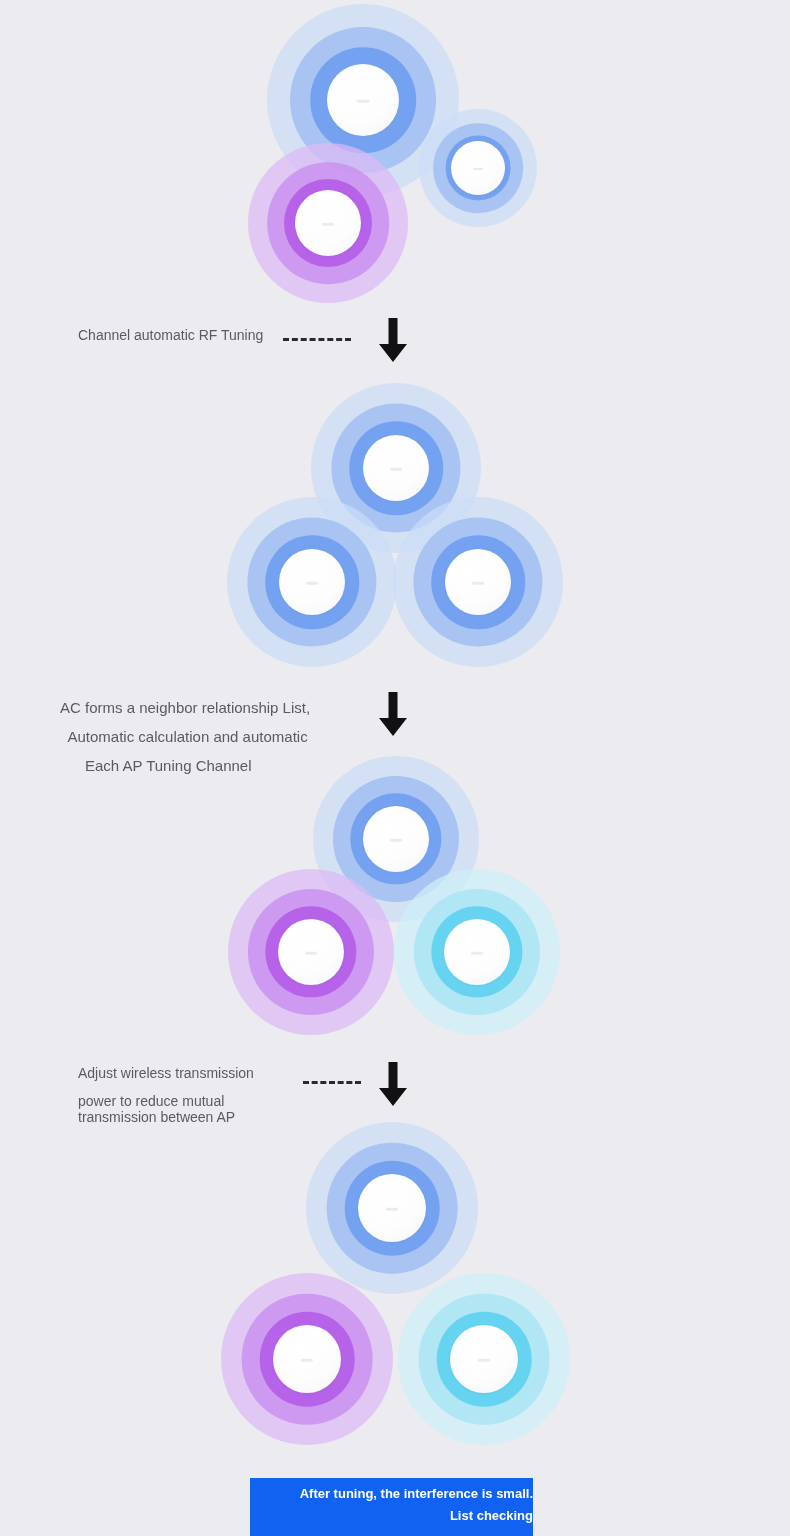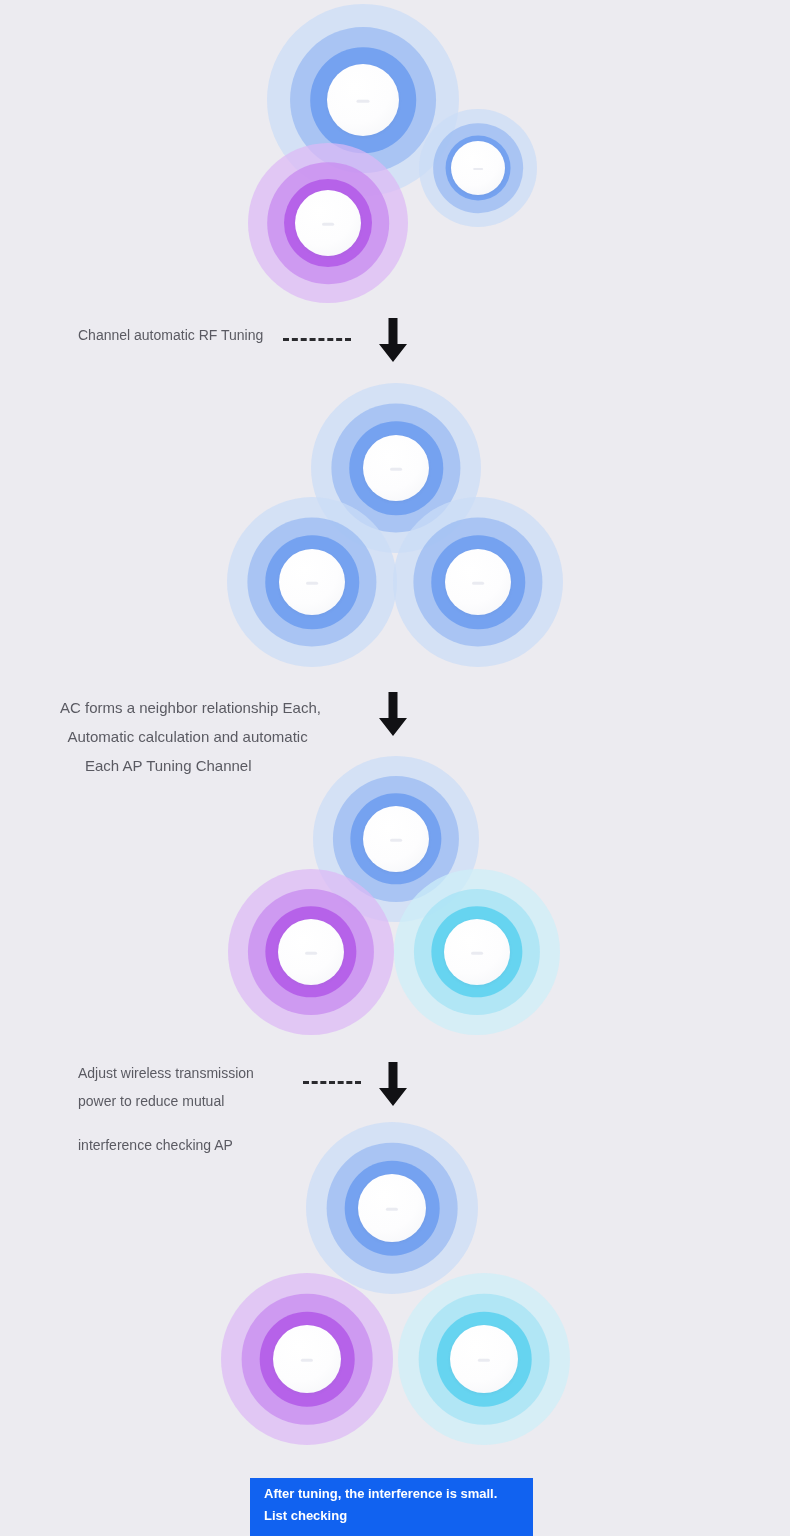--- a/index.html
+++ b/index.html
@@ -56,21 +56,21 @@
   .arrow svg{display:block;}
 
   
   .banner{
     position:absolute;
     background:#1162f0;
     color:#ffffff;
     font-weight:bold;
     box-sizing:border-box;
   }
-  .banner .bl{display:block;white-space:pre;}
+  .banner .bl{display:block;white-space:pre;text-align:right;}
 </style>
 </head>
 <body>
 
 <div id="stage">
     <div class="ap" style="left: 363px; top: 100px; width: 192px; height: 192px;">
       <div class="ring" style="width: 192px; height: 192px; background: rgb(202, 220, 247); opacity: 0.72;"></div>
       <div class="ring" style="width: 145.92px; height: 145.92px; background: rgb(157, 189, 242); opacity: 0.8;"></div>
       <div class="ring" style="width: 105.6px; height: 105.6px; background: rgb(111, 158, 240); opacity: 0.9;"></div>
       <div class="disc" style="width: 72px; height: 72px;">
@@ -117,21 +117,21 @@
       </div>
     </div>
     <div class="ap" style="left: 478px; top: 582px; width: 170px; height: 170px;">
       <div class="ring" style="width: 170px; height: 170px; background: rgb(202, 220, 247); opacity: 0.72;"></div>
       <div class="ring" style="width: 129.2px; height: 129.2px; background: rgb(157, 189, 242); opacity: 0.8;"></div>
       <div class="ring" style="width: 93.5px; height: 93.5px; background: rgb(111, 158, 240); opacity: 0.9;"></div>
       <div class="disc" style="width: 66px; height: 66px;">
         <div class="mark" style="width: 11.88px; height: 2.31px;"></div>
       </div>
     </div>
-    <div class="steptext" style="left: 60px; top: 700px; font-size: 15px;"><span class="ln" style="margin-bottom: 14px;">AC forms a neighbor relationship Each,</span><span class="ln" style="margin-bottom: 14px;">  Automatic calculation and automatic</span><span class="ln" style="margin-bottom: 14px;">      Each AP Tuning Channel</span></div>
+    <div class="steptext" style="left: 60px; top: 700px; font-size: 15px;"><span class="ln" style="margin-bottom: 14px;">AC forms a neighbor relationship List,</span><span class="ln" style="margin-bottom: 14px;">  Automatic calculation and automatic</span><span class="ln" style="margin-bottom: 14px;">      Each AP Tuning Channel</span></div>
     <div class="arrow" style="left: 378px; top: 692px;">
       <svg width="30" height="44" viewBox="0 0 30 44">
         <path d="M10.5 0 H19.5 V26 H29 L15 44 L1 26 H10.5 Z" fill="#111114"></path>
       </svg>
     </div>
     <div class="ap" style="left: 396px; top: 839px; width: 166px; height: 166px;">
       <div class="ring" style="width: 166px; height: 166px; background: rgb(202, 220, 247); opacity: 0.72;"></div>
       <div class="ring" style="width: 126.16px; height: 126.16px; background: rgb(157, 189, 242); opacity: 0.8;"></div>
       <div class="ring" style="width: 91.3px; height: 91.3px; background: rgb(111, 158, 240); opacity: 0.9;"></div>
       <div class="disc" style="width: 66px; height: 66px;">
@@ -147,21 +147,21 @@
       </div>
     </div>
     <div class="ap" style="left: 477px; top: 952px; width: 166px; height: 166px;">
       <div class="ring" style="width: 166px; height: 166px; background: rgb(205, 238, 248); opacity: 0.72;"></div>
       <div class="ring" style="width: 126.16px; height: 126.16px; background: rgb(168, 228, 245); opacity: 0.8;"></div>
       <div class="ring" style="width: 91.3px; height: 91.3px; background: rgb(94, 210, 240); opacity: 0.9;"></div>
       <div class="disc" style="width: 66px; height: 66px;">
         <div class="mark" style="width: 11.88px; height: 2.31px;"></div>
       </div>
     </div>
-    <div class="steptext" style="left: 78px; top: 1066px; font-size: 14px;"><span class="ln" style="margin-bottom: 14px;">Adjust wireless transmission</span><span class="ln" style="margin-bottom: 30px;">power to reduce mutual</span><span class="ln" style="margin-bottom: 14px;">interference checking AP</span></div>
+    <div class="steptext" style="left: 78px; top: 1066px; font-size: 14px;"><span class="ln" style="margin-bottom: 14px;">Adjust wireless transmission</span><span class="ln" style="margin-bottom: 2px;">power to reduce mutual</span><span class="ln" style="margin-bottom: 14px;">transmission between AP</span></div>
     <div class="dashes" style="left: 303px; top: 1081px; width: 58px;"></div>
     <div class="arrow" style="left: 378px; top: 1062px;">
       <svg width="30" height="44" viewBox="0 0 30 44">
         <path d="M10.5 0 H19.5 V26 H29 L15 44 L1 26 H10.5 Z" fill="#111114"></path>
       </svg>
     </div>
     <div class="ap" style="left: 392px; top: 1208px; width: 172px; height: 172px;">
       <div class="ring" style="width: 172px; height: 172px; background: rgb(202, 220, 247); opacity: 0.72;"></div>
       <div class="ring" style="width: 130.72px; height: 130.72px; background: rgb(157, 189, 242); opacity: 0.8;"></div>
       <div class="ring" style="width: 94.6px; height: 94.6px; background: rgb(111, 158, 240); opacity: 0.9;"></div>

